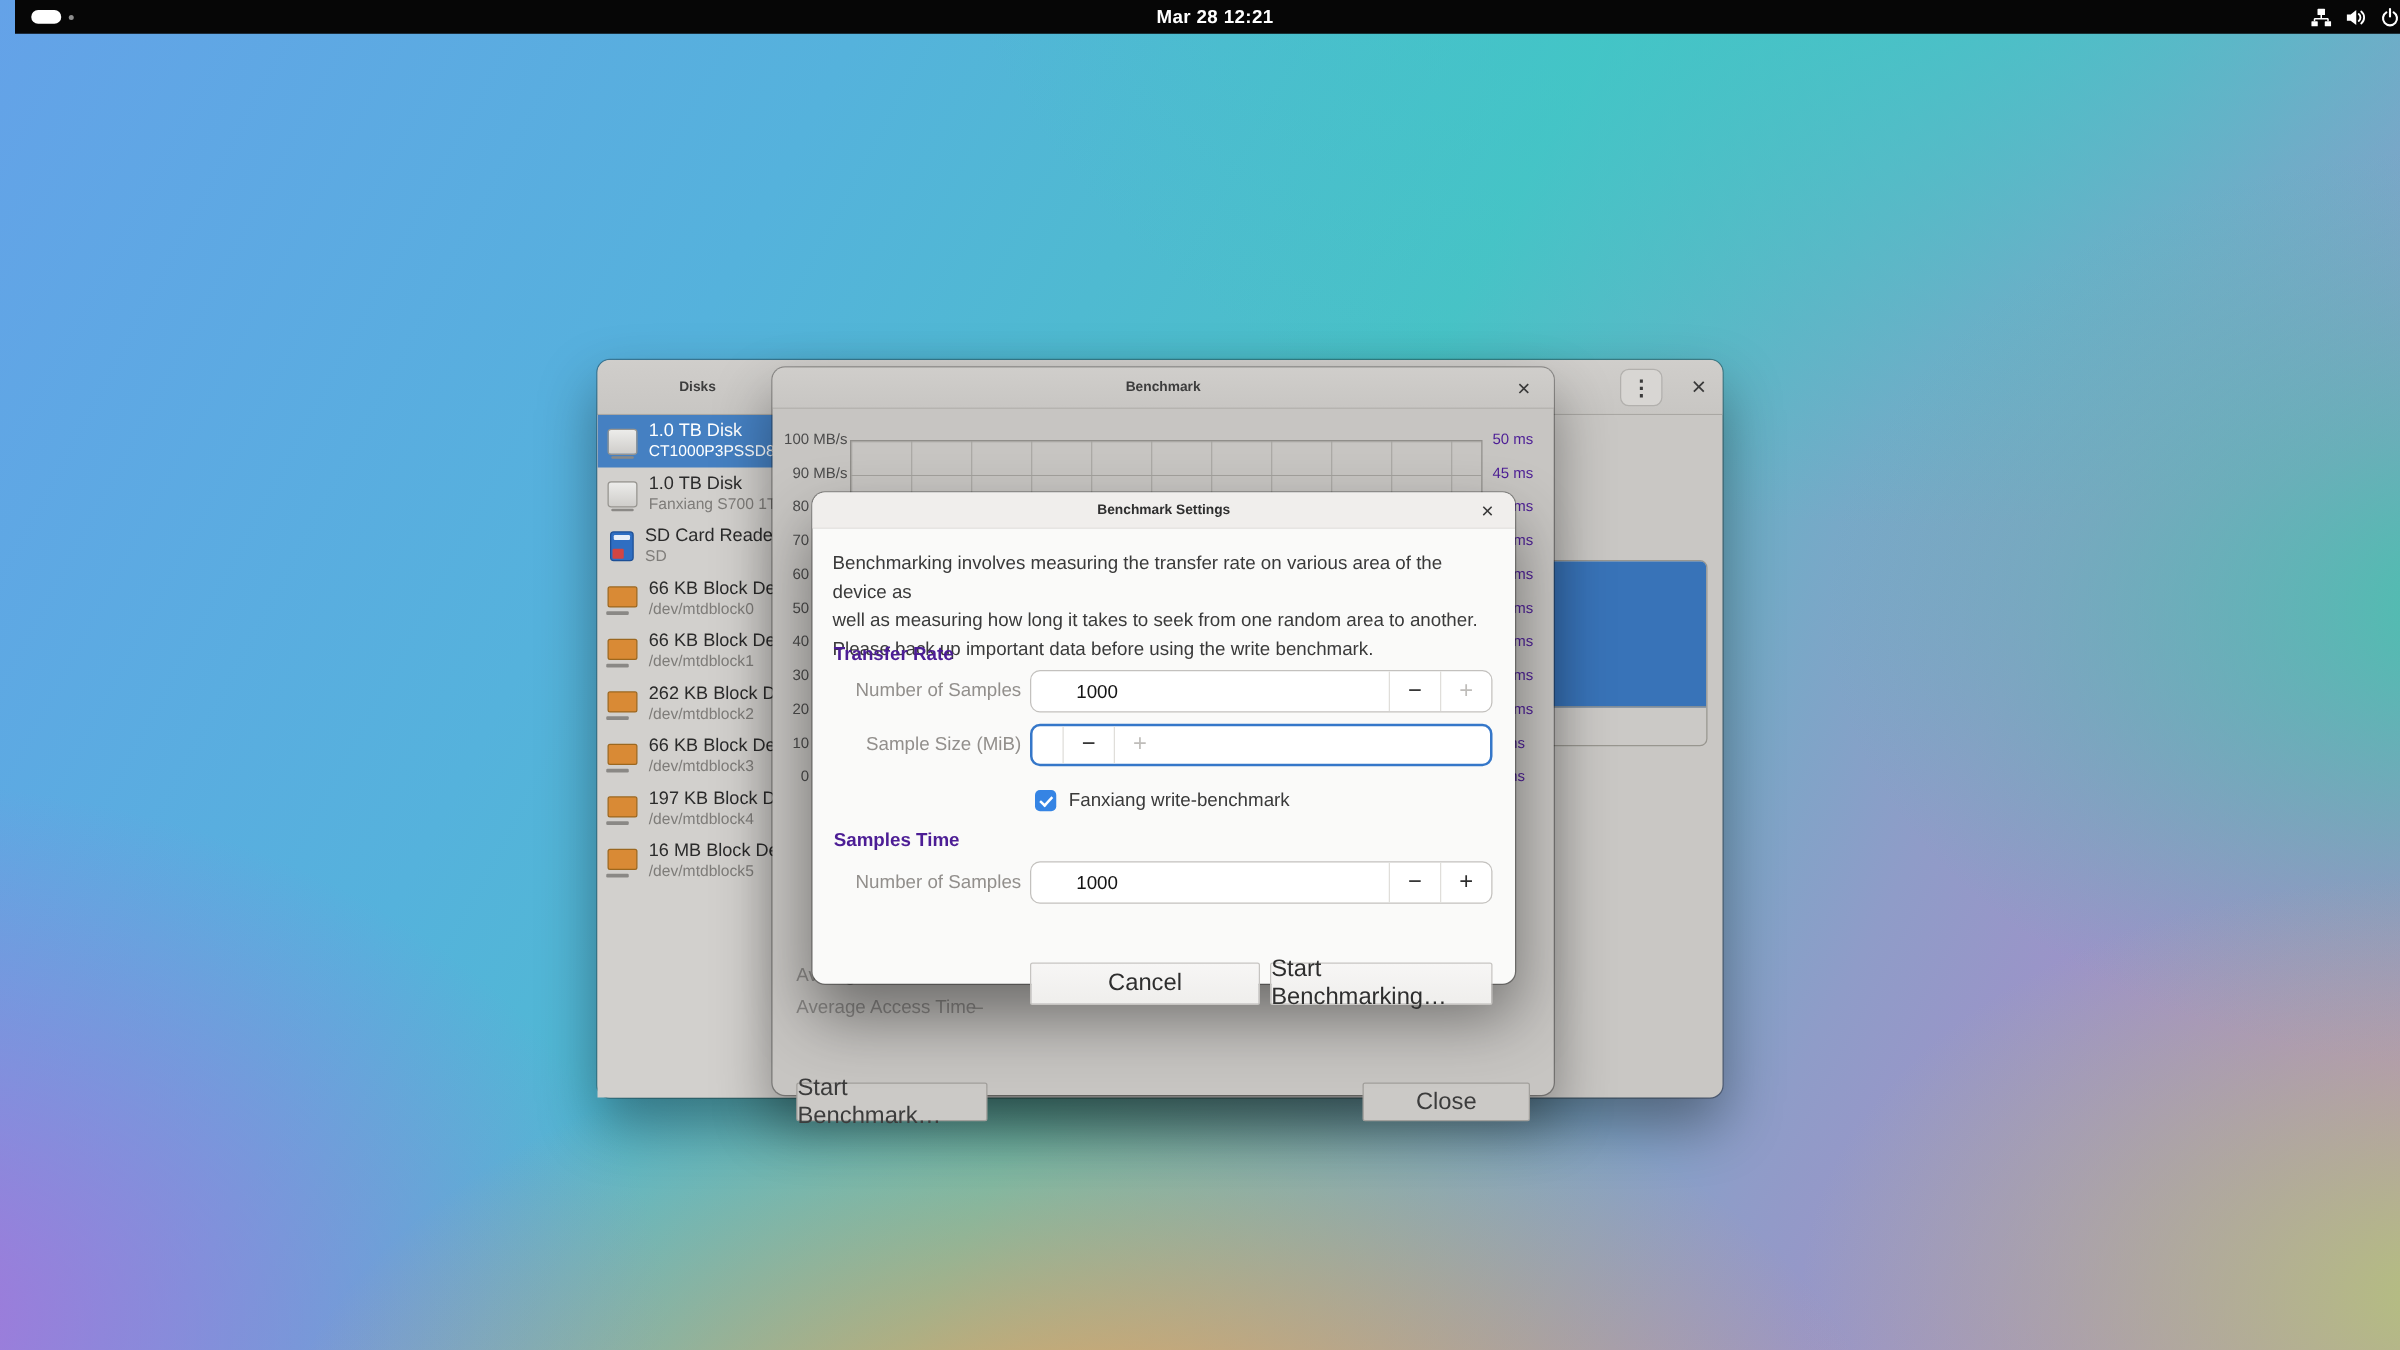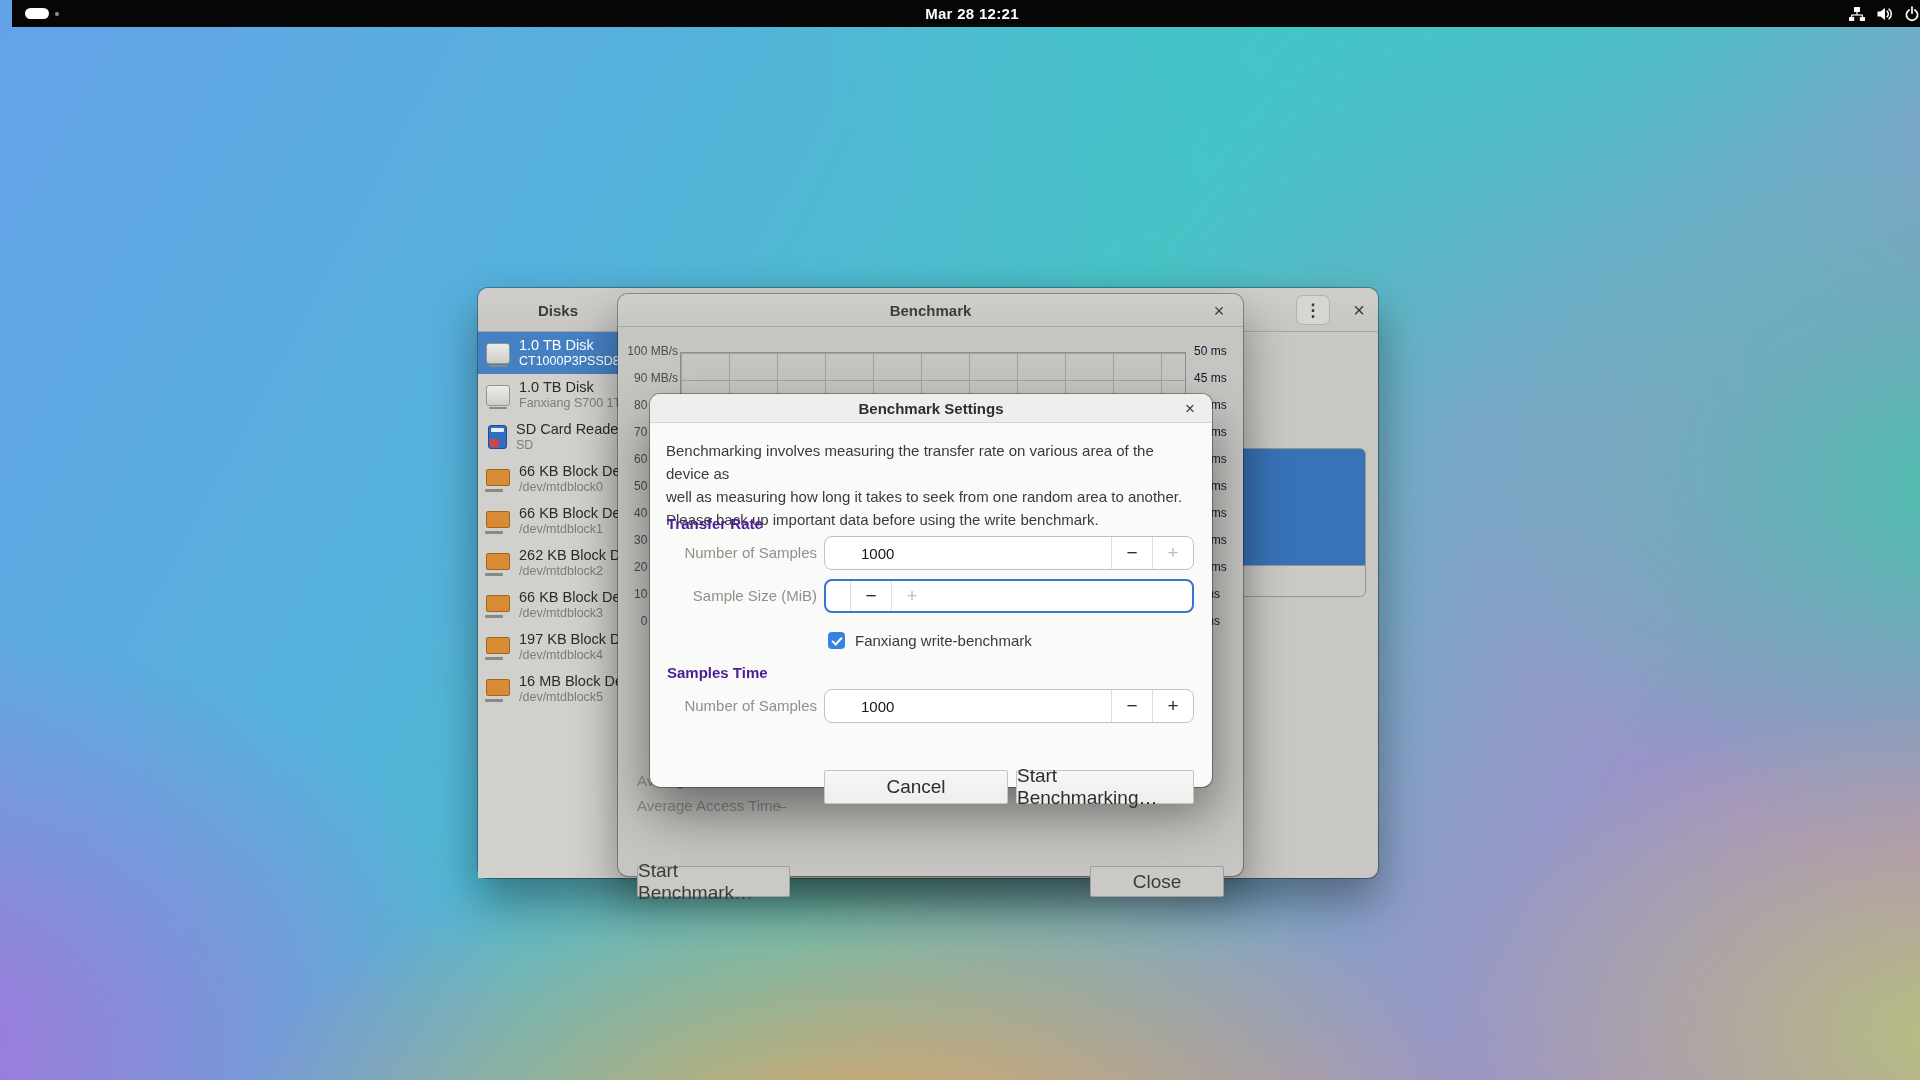--- a/index.html
+++ b/index.html
@@ -25,21 +25,21 @@
   .clock { position:absolute; left:50%; transform:translateX(-50%); color:#ffffff; font-size:15px;
            font-weight:700; letter-spacing:.3px; cursor:pointer; }
   .tray { position:absolute; right:12px; top:0; height:27px; display:flex; align-items:center; gap:11px; }
   .tray svg { display:block; }
 
   
   .win { position:absolute; border-radius:10px;
          box-shadow:0 0 0 1px rgba(0,0,0,.30), 0 22px 46px rgba(0,0,0,.38); }
   .hb-inactive { background:linear-gradient(#d0cecb,#c8c6c3); border-bottom:1px solid #a9a7a3;
                  border-radius:10px 10px 0 0; }
-  .wtitle { font-size:15px; font-weight:700; color:#3d3d3d; }
+  .wtitle { font-size:11px; font-weight:700; color:#3d3d3d; }
   .winbtn { display:flex; align-items:center; justify-content:center; cursor:pointer; color:#3a3a3a; }
 
   
   #disks-win { left:478px; top:288px; width:900px; height:590px; background:#c9c7c4; z-index:1; }
   #disks-hb { position:absolute; left:0; top:0; width:100%; height:44px; }
   #disks-title { position:absolute; left:0; top:0; width:160px; height:44px; display:flex;
                  align-items:center; justify-content:center; }
   #disks-menu { position:absolute; left:818px; top:7px; width:34px; height:30px; border-radius:7px;
                 background:#d8d6d3; border:1px solid #b2b0ad; font-size:17px; font-weight:700; }
   #disks-close { position:absolute; left:864px; top:7px; width:34px; height:30px; font-size:20px; }
@@ -81,21 +81,21 @@
               align-items:center; justify-content:center; }
   #bench-close { position:absolute; right:10px; top:3px; width:28px; height:28px; font-size:18px; }
 
   #plot { position:absolute; left:62px; top:58px; width:506px; height:270px;
           border:1px solid #908e8a;
           background-image:
             linear-gradient(to right, #a3a19d 1px, transparent 1px),
             linear-gradient(to bottom, #a3a19d 1px, transparent 1px);
           background-size:48px 100%, 100% 27px; }
   .axl { position:absolute; width:52px; font-size:12px; color:#4b4b4b; text-align:right; }
-  .axr { position:absolute; left:576px; font-size:12px; color:#0f172a; text-align:left; white-space:nowrap; }
+  .axr { position:absolute; left:576px; font-size:12px; color:#4c1d95; text-align:left; white-space:nowrap; }
 
   .benchlabel { position:absolute; font-size:15px; color:#8b8987; white-space:nowrap; }
   .gbtn { position:absolute; display:flex; align-items:center; justify-content:center;
           font-size:19px; color:#2e2e2e; border-radius:2px; cursor:pointer;
           background:linear-gradient(#f7f6f5,#efeeec); border:1px solid #c6c4c1;margin-top:32px; }
   .gbtn.inactive { background:#cbc9c6; border-color:#a19f9b; color:#3c3c3c; }
 
   
   #settings-win { left:650px; top:394px; width:562px; height:393px; background:#fafaf9; z-index:3;
                   box-shadow:0 0 0 1px rgba(0,0,0,.32), 0 26px 52px rgba(0,0,0,.45); }

